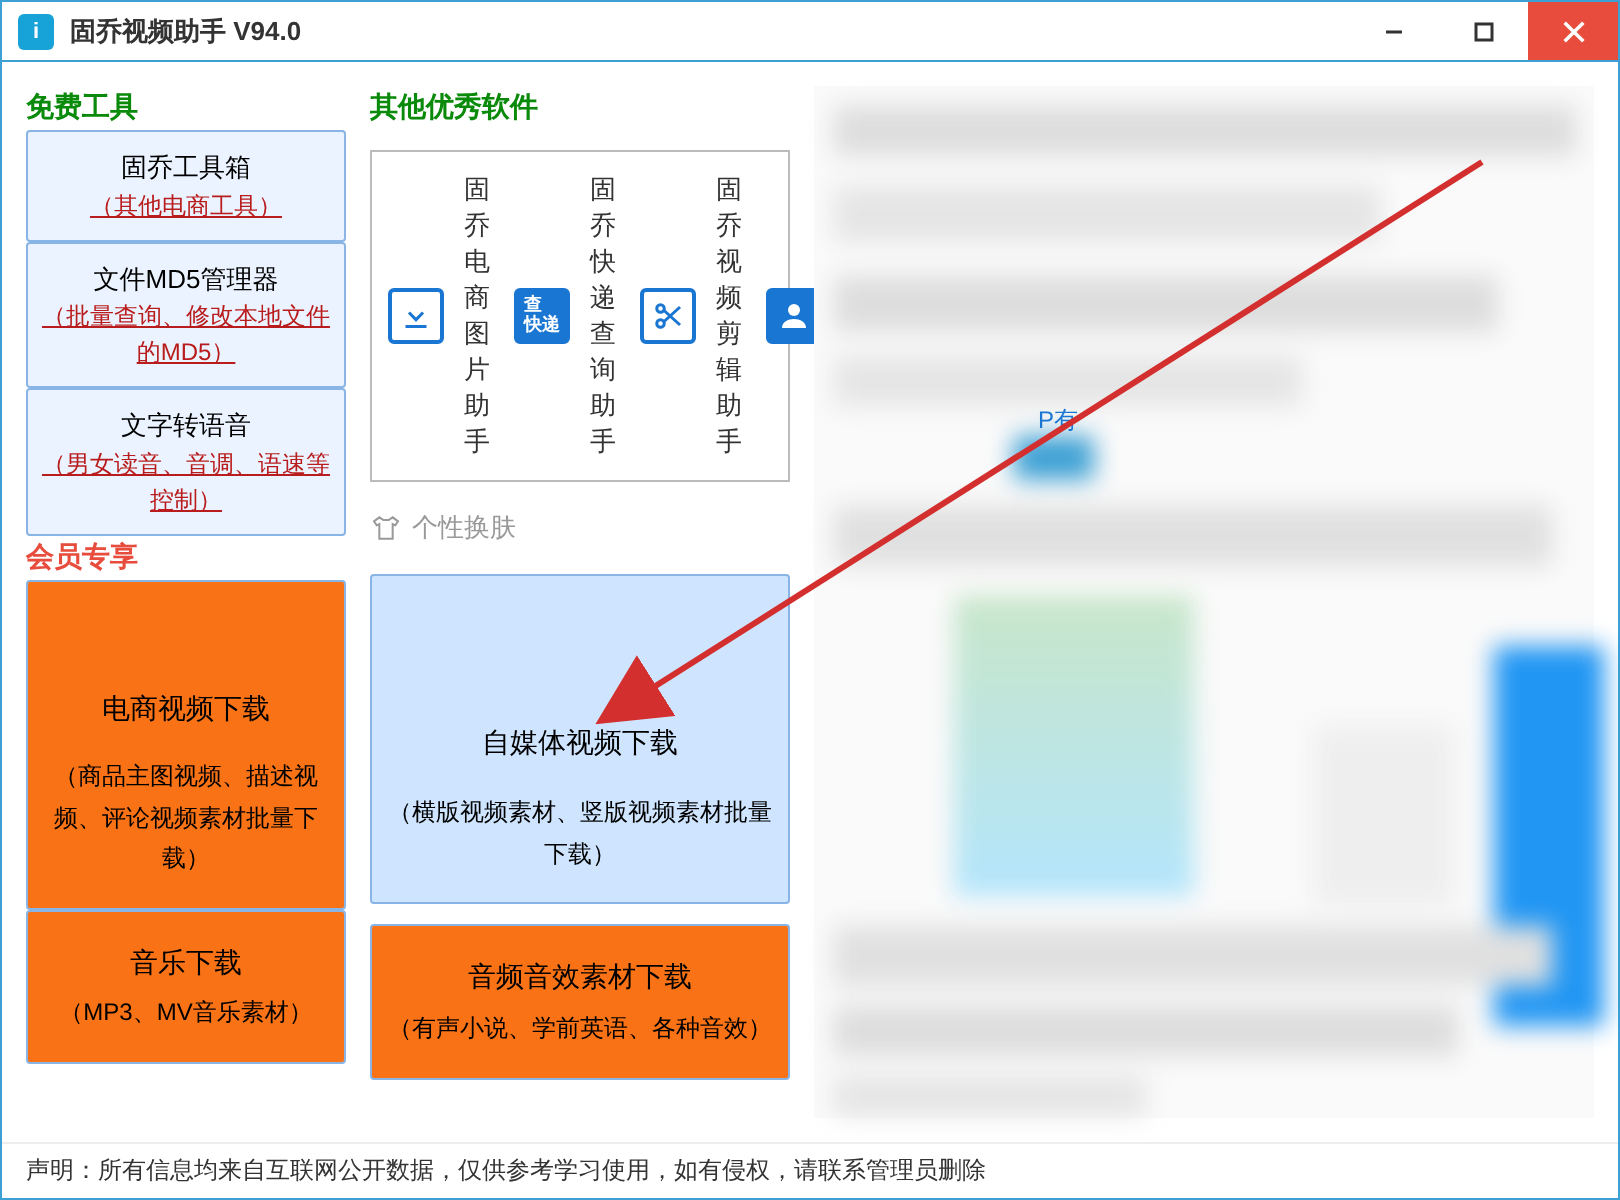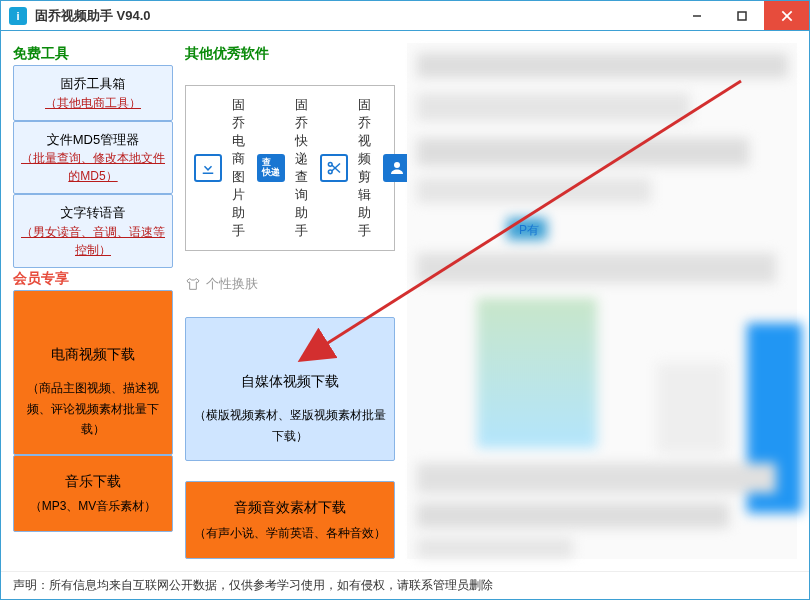--- a/index.html
+++ b/index.html
@@ -7,21 +7,21 @@
 .window { width: 810px; height: 600px; border: 1px solid #3da0d4; position: relative; overflow: hidden; }
 .titlebar { height: 30px; background: #fff; display: flex; align-items: center; border-bottom: 1px solid #3da0d4; }
 .titlebar-icon { width: 18px; height: 18px; background: #17a2d8; border-radius: 3px; margin: 0 8px; display: flex; align-items: center; justify-content: center; color: #fff; font-size: 11px; font-weight: bold; }
 .titlebar-title { flex: 1; font-size: 13px; color: #333; font-weight: bold; }
 .titlebar-controls { display: flex; height: 100%; }
 .titlebar-btn { width: 45px; height: 100%; display: flex; align-items: center; justify-content: center; cursor: pointer; }
 .titlebar-btn.close { background: #e74c3c; color: #fff; }
 .titlebar-btn.min, .titlebar-btn.max { color: #555; }
 .content { display: flex; height: calc(100% - 30px - 28px); padding: 12px; gap: 12px; }
 .left-col { width: 160px; display: flex; flex-direction: column; }
-.mid-col { width: 210px; display: flex; flex-direction: column; gap: 20px; }
+.mid-col { width: 210px; display: flex; flex-direction: column; gap: 10px; }
 .right-col { flex: 1; position: relative; background: #fafafa; }
 .section-title { color: #0a8a0a; font-weight: bold; font-size: 14px; padding: 2px 0; }
 .tool-btn { border: 1px solid #88b4e6; background: #eaf3ff; padding: 8px 6px; text-align: center; cursor: pointer; border-radius: 2px; line-height: 1.5; }
 .tool-btn .t-title { font-size: 13px; }
 .tool-btn .t-desc { font-size: 12px; color: #b91c1c; text-decoration: underline; }
 .member-title { color: #e74c3c; font-weight: bold; font-size: 14px; padding: 2px 0; }
 .member-btn { border: 1px solid #88b4e6; background: #f97316; padding: 14px 8px; text-align: center; cursor: pointer; border-radius: 2px; line-height: 1.7; }
 .member-btn .m-title { font-size: 14px; margin-bottom: 12px; display: block; }
 .member-btn .m-desc { font-size: 12px; }
 .member-btn.tall { height: 165px; display: flex; flex-direction: column; justify-content: flex-end; }
@@ -150,21 +150,21 @@
         <div class="pix-block" style="left:10px;top:135px;width:60%;height:25px;background:#e5e5e5"></div>
         <div class="pix-block" style="left:100px;top:175px;width:40px;height:22px;background:#3da0d4;filter:none"></div>
         <div class="pix-block" style="left:10px;top:210px;width:92%;height:30px;background:#e0e0e0"></div>
         <div class="pix-block" style="left:70px;top:255px;width:120px;height:150px;background:linear-gradient(#c8e6c9,#b3e5fc)"></div>
         <div class="pix-block" style="left:340px;top:280px;width:55px;height:190px;background:#2196f3"></div>
         <div class="pix-block" style="left:250px;top:320px;width:70px;height:90px;background:#eee"></div>
         <div class="pix-block" style="left:10px;top:420px;width:92%;height:30px;background:#e0e0e0"></div>
         <div class="pix-block" style="left:10px;top:460px;width:80%;height:25px;background:#ddd"></div>
         <div class="pix-block" style="left:10px;top:495px;width:40%;height:20px;background:#e5e5e5"></div>
       </div>
-      <span style="position:absolute;left:112px;top:179px;color:#1976d2;font-size:12px;z-index:5">P有</span>
+      <span style="position:absolute;left:112px;top:159px;color:#1976d2;font-size:12px;z-index:5">P有</span>
     </div>
   </div>
 
   <svg class="arrow" width="810" height="600" style="position:absolute;left:0;top:0">
     <defs>
         <marker id="ah" markerWidth="12" markerHeight="12" refX="2" refY="6" orient="auto">
           <path d="M0,0 L12,6 L0,12 z" fill="#d32f2f"></path>
         </marker>
       </defs>
     <line x1="740" y1="80" x2="322" y2="345" stroke="#d32f2f" stroke-width="3" marker-end="url(#ah)"></line>

